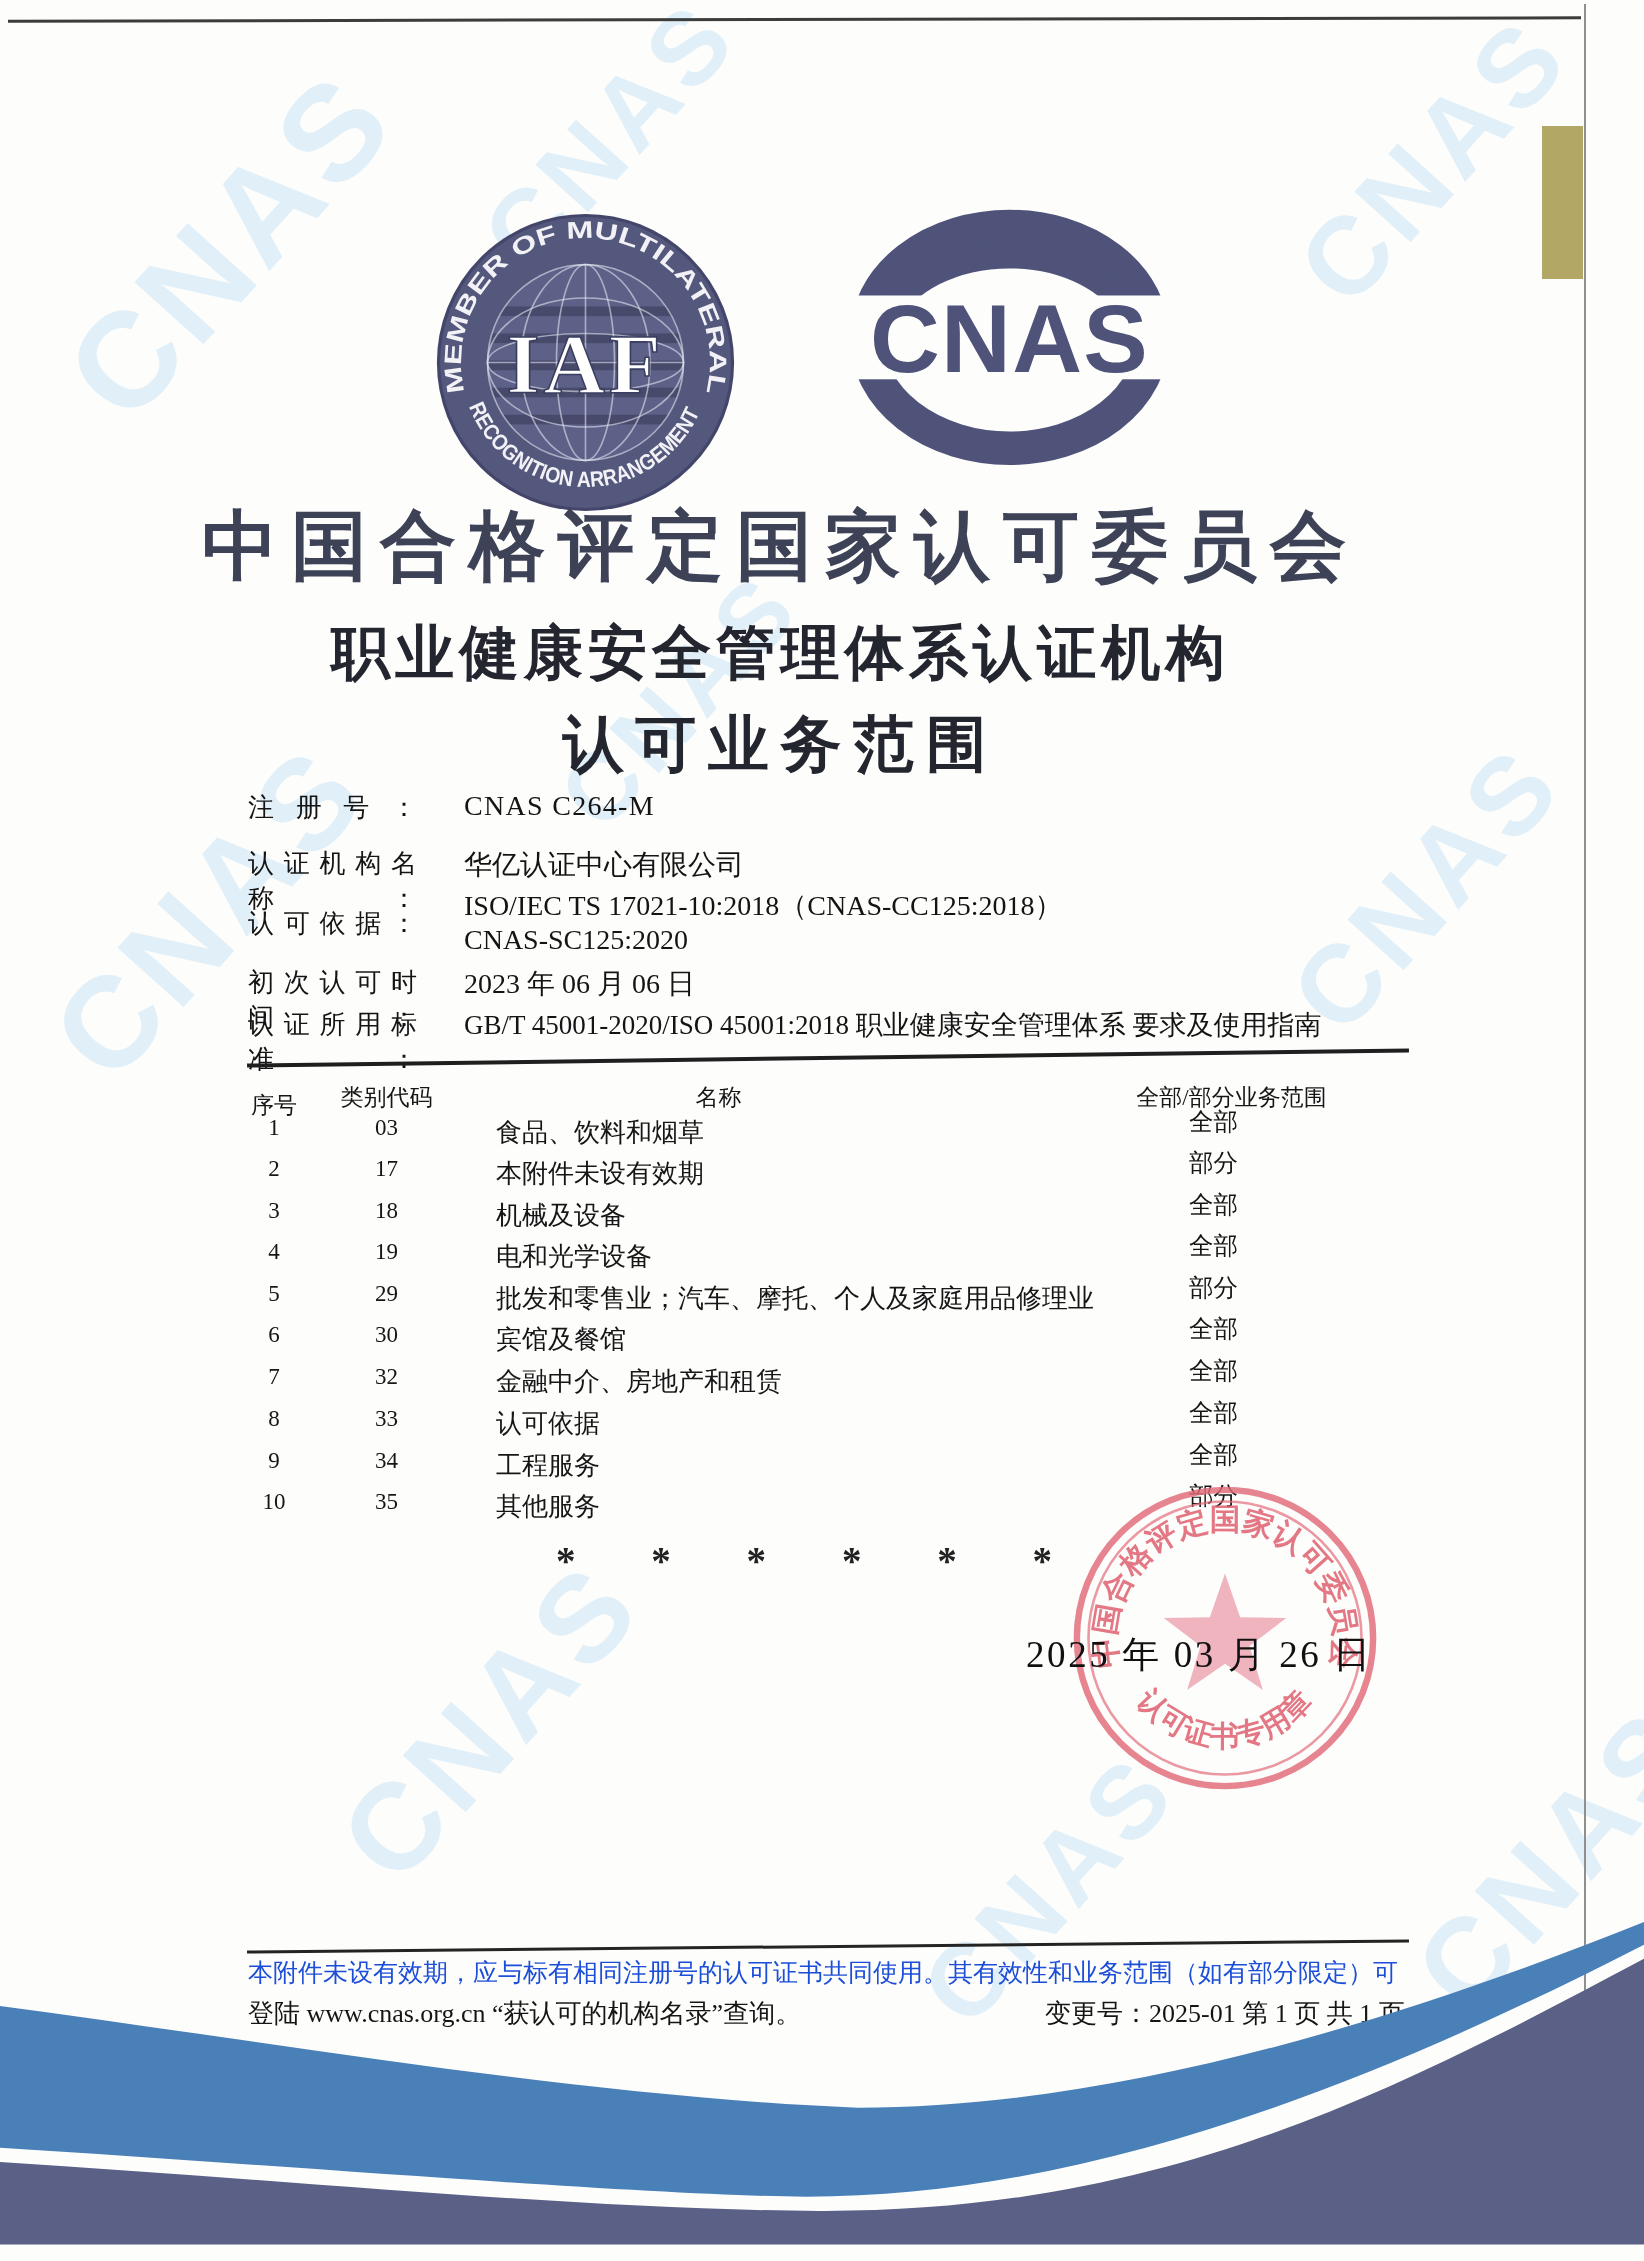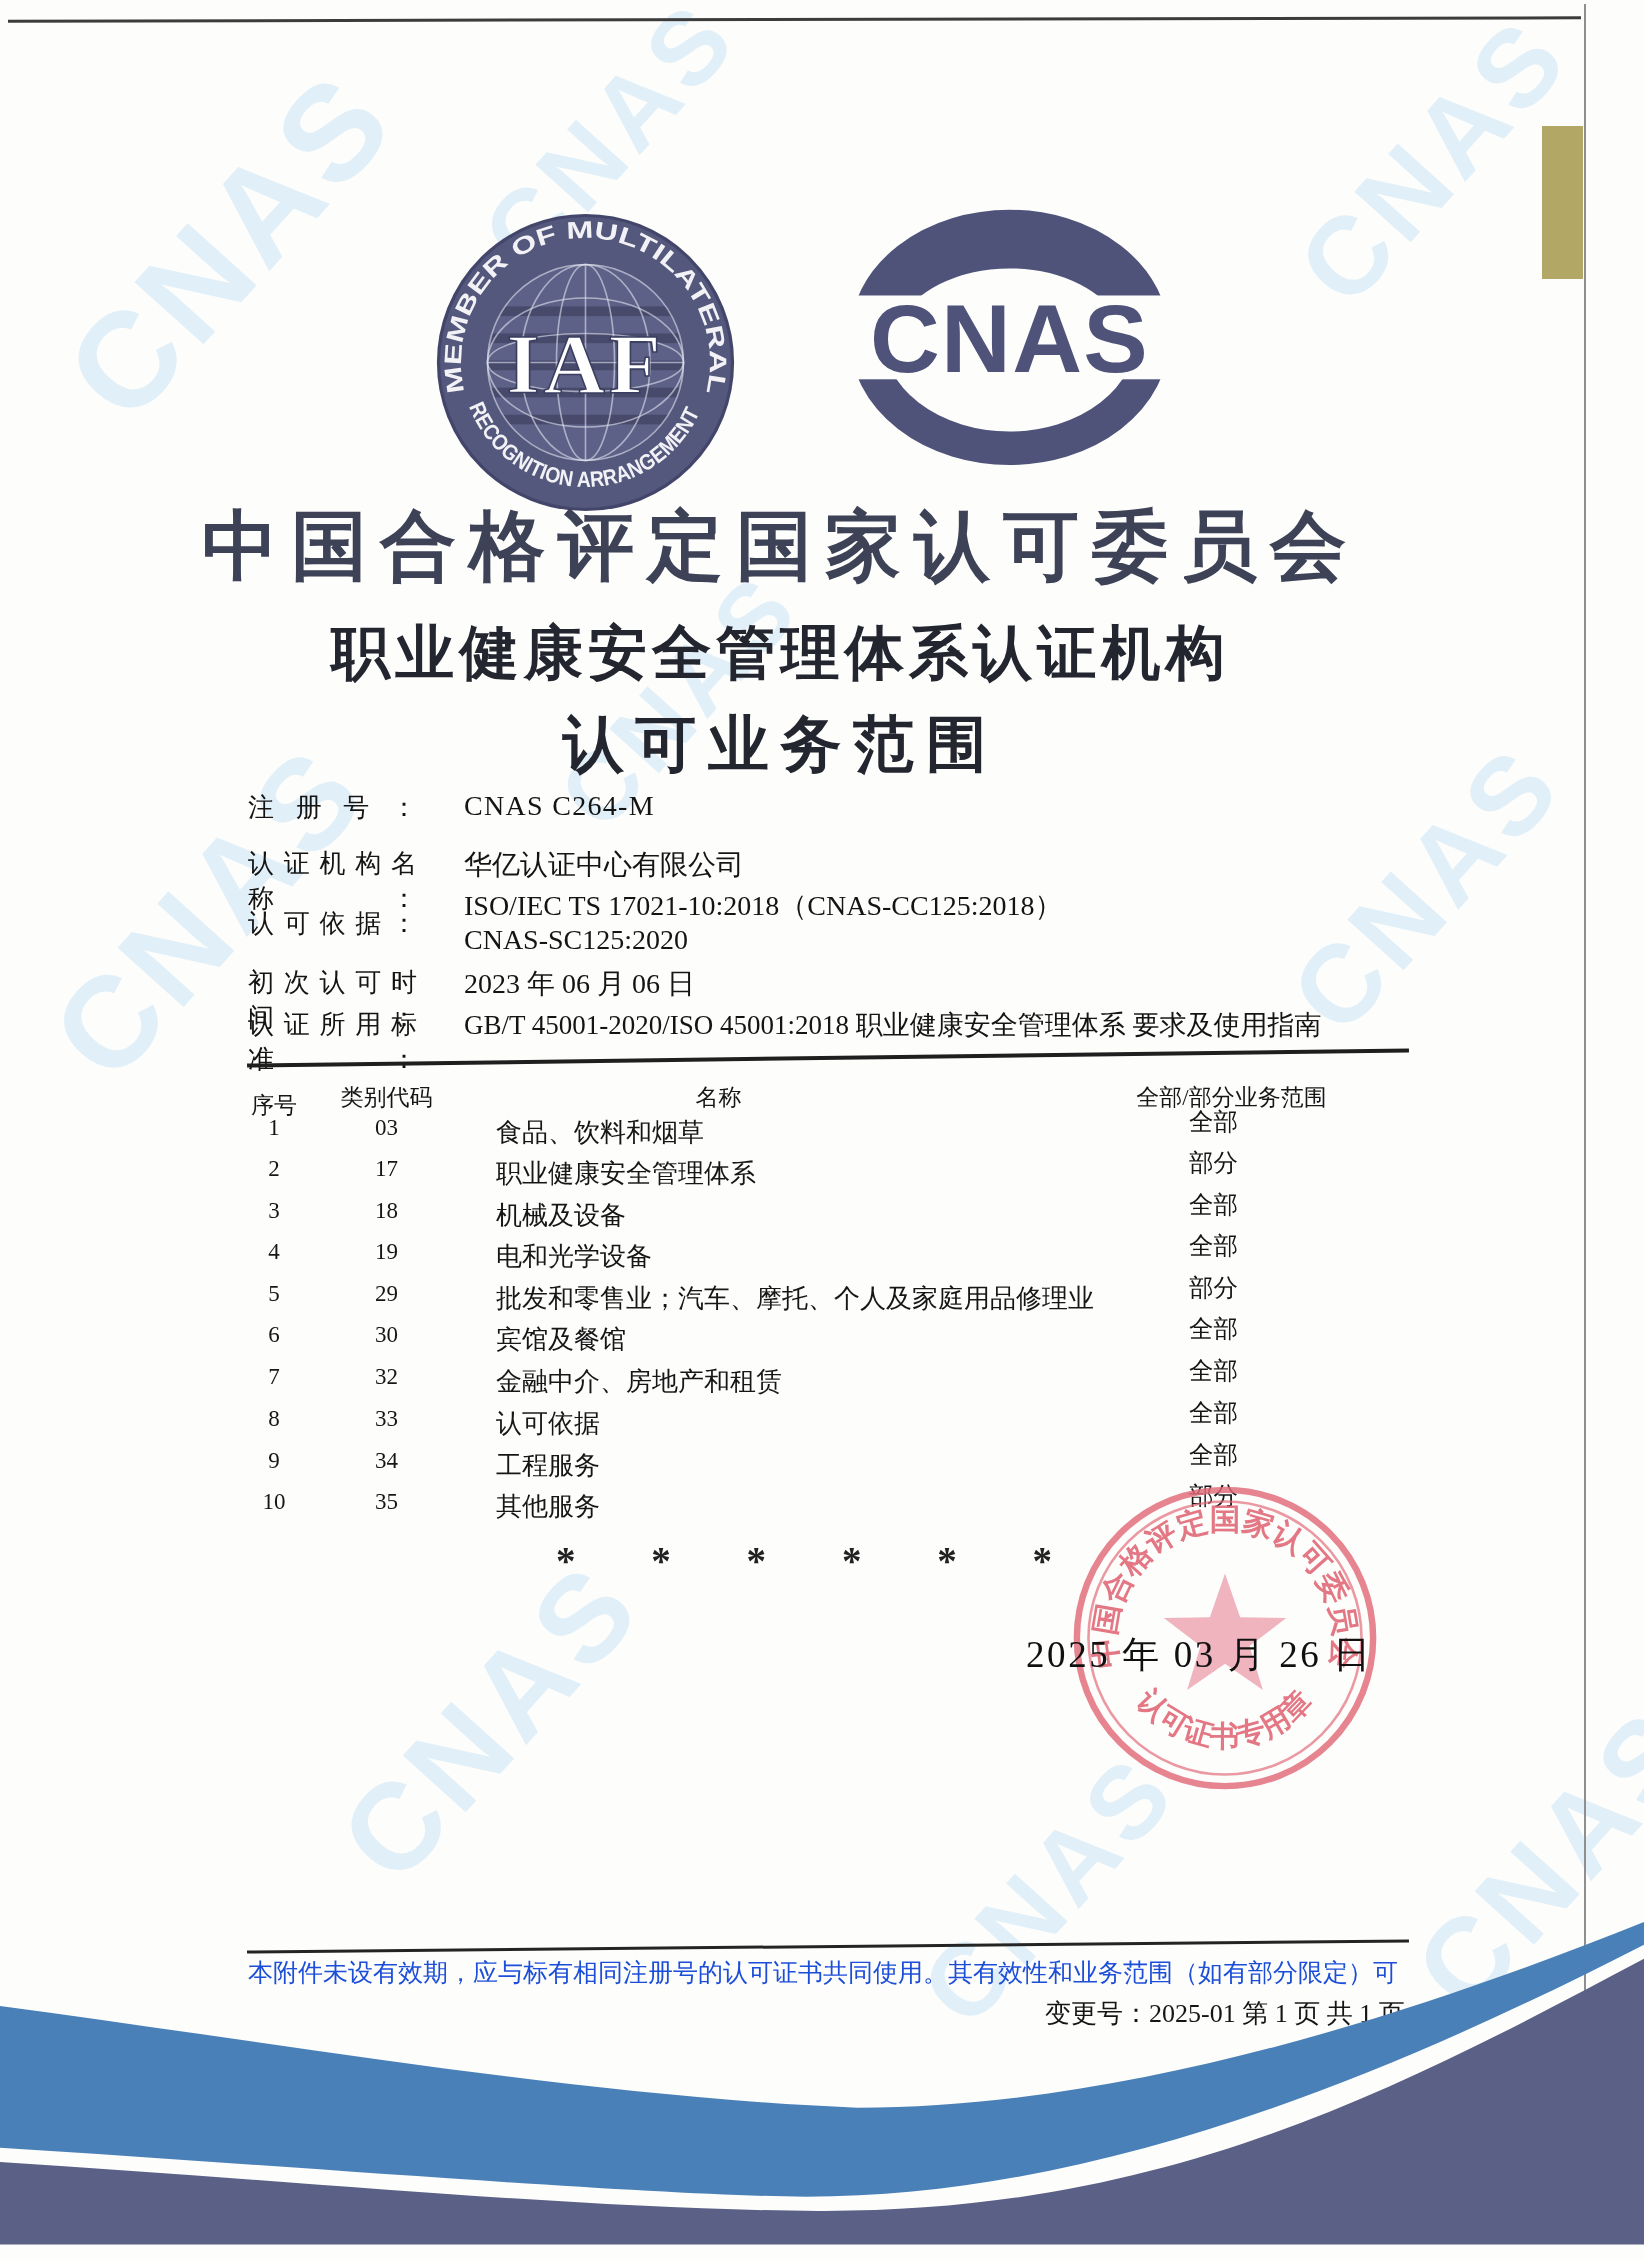--- a/index.html
+++ b/index.html
@@ -145,21 +145,21 @@
 
   <div class="t-row" style="top:1115px;">
     <span class="cell c-no">1</span>
     <span class="cell c-code">03</span>
     <span class="cell c-name">食品、饮料和烟草</span>
     <span class="cell c-scope">全部</span>
   </div>
   <div class="t-row" style="top:1156px;">
     <span class="cell c-no">2</span>
     <span class="cell c-code">17</span>
-    <span class="cell c-name">职业健康安全管理体系</span>
+    <span class="cell c-name">本附件未设有效期</span>
     <span class="cell c-scope">部分</span>
   </div>
   <div class="t-row" style="top:1198px;">
     <span class="cell c-no">3</span>
     <span class="cell c-code">18</span>
     <span class="cell c-name">机械及设备</span>
     <span class="cell c-scope">全部</span>
   </div>
   <div class="t-row" style="top:1239px;">
     <span class="cell c-no">4</span>
@@ -224,20 +224,21 @@
     <path id="sealBottom" d="M 112 346 A 168 168 0 0 0 388 346" fill="none"></path>
     <text font-size="46" font-weight="700" fill="#e16978">
       <textPath href="#sealBottom" startOffset="2" textLength="318" lengthAdjust="spacingAndGlyphs">认可证书专用章</textPath>
     </text>
   </svg>
 
   <div class="abs issue-date">2025 年 03 月 26 日</div>
 
   <div class="abs footer-rule"></div>
   <div class="abs ft1">本附件未设有效期，应与标有相同注册号的认可证书共同使用。其有效性和业务范围（如有部分限定）可</div>
+  <div class="abs ft2">登陆 www.cnas.org.cn “获认可的机构名录”查询。</div>
   <div class="abs ft3">变更号：2025-01 第 1 页 共 1 页</div>
 
   <svg style="left:0;top:1909px;z-index:1;" width="1644" height="353" viewBox="0 0 2550 547">
     <path d="M 0 392 C 450 420, 900 466, 1270 468 C 1800 470, 2150 290, 2550 77 L 2550 520 L 0 520 Z" fill="#5a6086"></path>
     <path d="M 0 150 C 450 210, 900 290, 1330 308 C 1750 308, 2200 160, 2550 20
              L 2550 55 C 2150 260, 1700 446, 1250 446 C 1000 444, 450 398, 0 370 Z" fill="#4a80b8"></path>
   </svg>
 
 </div>
 

